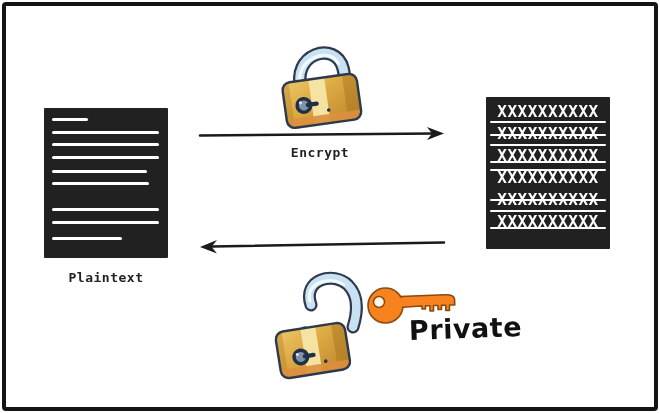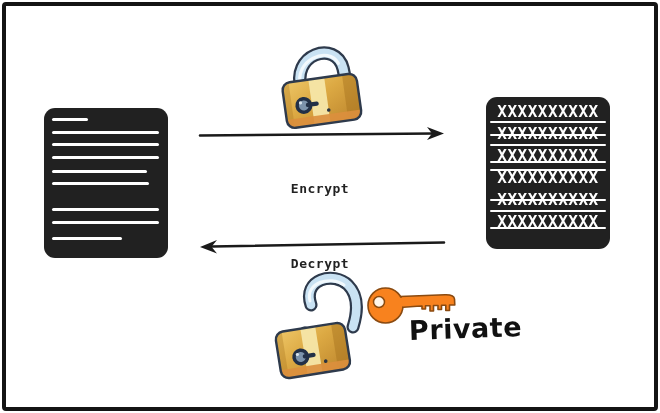--- a/index.html
+++ b/index.html
@@ -4,37 +4,37 @@
 <style>
   html,body{margin:0;padding:0;background:#fff;}
   .canvas{
     position:relative;width:660px;height:413px;background:var(--background,#fff);
     font-family:"DejaVu Sans Mono","Liberation Mono",monospace;overflow:hidden;
   }
   .frame{
     position:absolute;inset:2px;border:4px solid var(--border,#141414);
     border-radius:4px;pointer-events:none;
   }
-  .doc{position:absolute;background:var(--document-bg,#212121);border-radius:11px;}
+  .doc{position:absolute;background:var(--document-bg,#212121);border-radius:1px;}
   .doc-plain{left:44px;top:108px;width:124px;height:150px;}
   .doc-cipher{left:486px;top:97px;width:124px;height:152px;padding-top:4px;box-sizing:border-box;}
   .pline{height:3px;background:var(--document-line,#fff);border-radius:2px;margin-left:8px;}
   .xrow{position:relative;height:22px;text-align:center;}
   .xtext{
     color:var(--document-line,#fff);font-weight:700;font-size:16px;line-height:22px;
     letter-spacing:0.5px;font-family:"DejaVu Sans Mono","Liberation Mono",monospace;
   }
   .xline{position:absolute;left:4px;right:4px;height:2.4px;background:var(--document-line,#fff);border-radius:2px;}
   .label{
     position:absolute;font-size:13px;font-weight:700;color:var(--label-text,#222);
     text-align:center;letter-spacing:0.5px;
   }
   .label-plain{left:44px;top:270px;width:124px;}
   .label-cipher{left:486px;top:263px;width:124px;}
-  .label-encrypt{left:268px;top:145px;width:104px;margin-top:36px;}
+  .label-encrypt{left:268px;top:145px;width:104px;}
   .label-decrypt{left:268px;top:256px;width:104px;}
   .private{
     position:absolute;left:409px;top:313px;font-size:27px;font-weight:600;
     color:var(--private-text,#111);font-family:"DejaVu Sans","Liberation Sans",sans-serif;
     transform:rotate(-2deg);letter-spacing:0.5px;
   }
   .abs{position:absolute;}
   .shk-o{fill:none;stroke:var(--shackle-outline,#2E3A4C);stroke-linecap:round;}
   .shk-f{fill:none;stroke:var(--shackle-blue,#C9E2F3);stroke-linecap:round;}
   .shk-h{fill:none;stroke:var(--shackle-highlight,#F2F9FD);stroke-linecap:round;}
@@ -59,20 +59,21 @@
         <div class="pline" style="width: 107px; margin-top: 10px;"></div>
         <div class="pline" style="width: 107px; margin-top: 9px;"></div>
         <div class="pline" style="width: 107px; margin-top: 10px;"></div>
         <div class="pline" style="width: 95px; margin-top: 11px;"></div>
         <div class="pline" style="width: 97px; margin-top: 9px;"></div>
         <div class="pline" style="width: 107px; margin-top: 23px;"></div>
         <div class="pline" style="width: 107px; margin-top: 10px;"></div>
         <div class="pline" style="width: 70px; margin-top: 13px;"></div>
       </div>
   </div>
+  <div class="label label-plain">Plaintext</div>
 
   <div class="doc doc-cipher">
     <div>
         <div class="xrow"><span class="xtext">XXXXXXXXXX</span><span class="xline" style="top: calc(95% - 1px);"></span></div>
         <div class="xrow"><span class="xtext">XXXXXXXXXX</span><span class="xline" style="top: calc(55% - 1px);"></span><span class="xline" style="top: calc(100% - 1px);"></span></div>
         <div class="xrow"><span class="xtext">XXXXXXXXXX</span><span class="xline" style="top: calc(77% - 1px);"></span></div>
         <div class="xrow"><span class="xtext">XXXXXXXXXX</span><span class="xline" style="top: calc(14% - 1px);"></span></div>
         <div class="xrow"><span class="xtext">XXXXXXXXXX</span><span class="xline" style="top: calc(50% - 1px);"></span><span class="xline" style="top: calc(100% - 1px);"></span></div>
         <div class="xrow"><span class="xtext">XXXXXXXXXX</span><span class="xline" style="top: calc(77% - 1px);"></span></div>
       </div>
@@ -112,21 +113,20 @@
   <svg class="abs" style="left:196px;top:126px" width="252" height="16" viewBox="0 0 252 16">
     <path class="arrow-line" d="M4 9.5 L238 7.5"></path>
     <polygon class="arrow-head" points="248,7.5 231,1 236,7.5 231,14"></polygon>
   </svg>
   <div class="label label-encrypt">Encrypt</div>
 
   <svg class="abs" style="left:198px;top:237px" width="250" height="17" viewBox="0 0 250 17">
     <path class="arrow-line" d="M246 5.5 L14 9.5"></path>
     <polygon class="arrow-head" points="2,10 19,3 13.5,9.7 19,16.5"></polygon>
   </svg>
-  <div class="label label-decrypt">Decrypt</div>
 
   <svg class="abs" style="left:258px;top:271px" width="116" height="116" viewBox="0 0 116 116">
     <defs>
       <linearGradient id="goldB" x1="0" y1="0" x2="0.9" y2="1">
         <stop offset="0" stop-color="#EEC768"></stop>
         <stop offset="0.45" stop-color="#DCA943"></stop>
         <stop offset="1" stop-color="#BE872E"></stop>
       </linearGradient>
       <clipPath id="bodyClipB">
           <rect x="20" y="56" width="70" height="47" rx="8"></rect>

